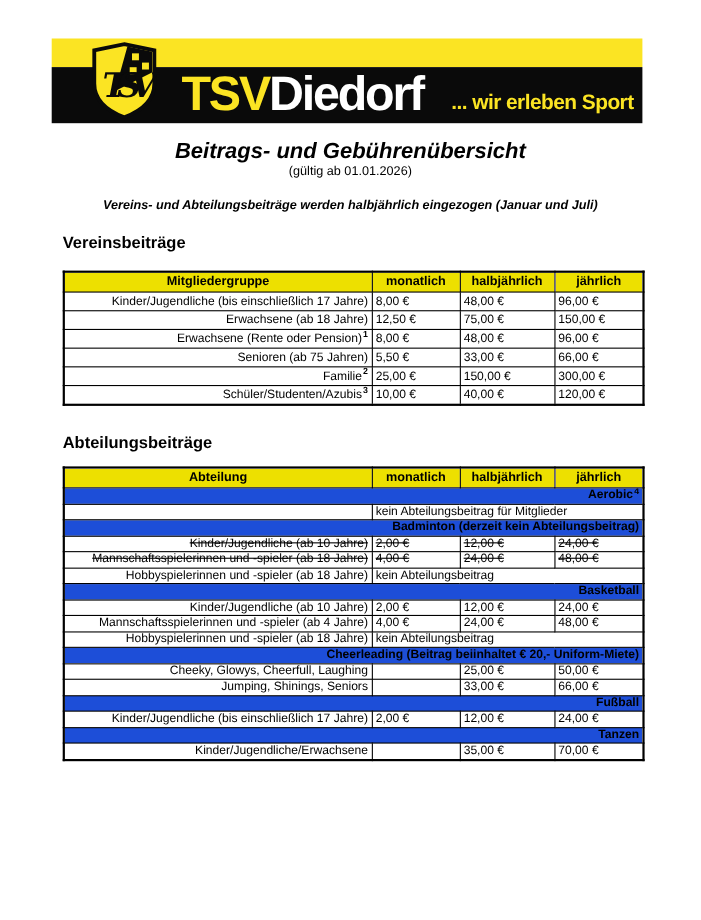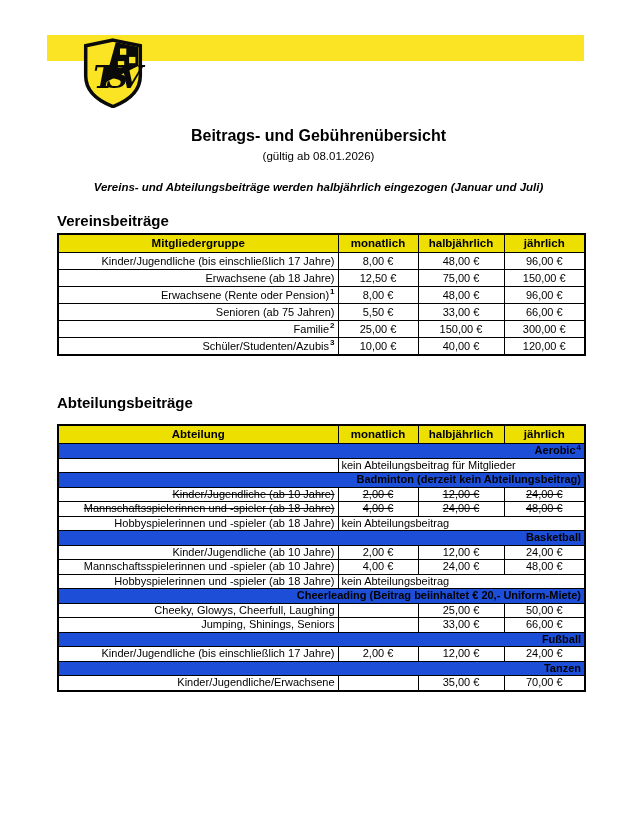--- a/index.html
+++ b/index.html
@@ -17,59 +17,63 @@
     font-weight:bold;font-size:44px;line-height:1;letter-spacing:-2px;white-space:nowrap;
   }
   .wordmark .tsv{color:#FBE423;}
   .wordmark .diedorf{color:#ffffff;}
   .slogan{
     position:absolute;right:8px;bottom:7px;z-index:1;
     color:#FBE423;font-weight:bold;font-size:19px;letter-spacing:-0.5px;white-space:nowrap;
   }
   
   .center{position:absolute;left:0;width:637px;text-align:center;}
-  .doc-title{top:127px;font-size:16px;font-weight:bold;}
+  .doc-title{top:127px;font-size:20px;font-weight:bold;font-style:italic;}
   .validity{top:150px;font-size:11.5px;}
   .notice{top:181px;font-size:11.5px;font-weight:bold;font-style:italic;}
   .section-heading{position:absolute;left:57px;font-size:15px;font-weight:bold;}
   .sh1{top:212px;}
   .sh2{top:394px;}
   
   table{border-collapse:collapse;table-layout:fixed;width:527px;font-size:11px;position:absolute;left:57px;background:#fff;}
-  .t1{top:233px;padding-left:37px;}
+  .t1{top:246px;padding-left:37px;}
   .t2{top:424px;}
   td,th{border:1px solid #000;padding:0 3px;overflow:hidden;white-space:nowrap;line-height:1.15;}
   table{border:2px solid #000;}
   th{background:#EDE000;font-weight:bold;text-align:center;height:17px;font-size:11.5px;}
   .t1 td{height:16px;}
   .t2 td{height:13.5px;}
   .lbl{text-align:right;}
-  .val{text-align:center;}
+  .val{}
   .note{}
   .sec td{background:#1d4ed8;font-weight:bold;}
   .struck td{text-decoration:line-through;}
   sup{font-size:8px;font-weight:bold;line-height:0;margin-left:1px;}
 </style>
 </head>
 <body>
 
 <div class="banner">
   <div class="banner-yellow"></div>
+  <div class="banner-black">
+    <div class="wordmark"><span class="tsv">TSV</span><span class="diedorf">Diedorf</span></div>
+    <div class="slogan">... wir erleben Sport</div>
+  </div>
   <svg class="crest" viewBox="0 0 100 100">
     <path d="M50 3 L89 11 V54 C89 77 71 90 50 98 C29 90 11 77 11 54 V11 Z" fill="#FBE423" stroke="#0a0a0a" stroke-width="5"></path>
     <path d="M54 6 L86 13 L86 40 L38 64 Z" fill="#0a0a0a"></path>
     <rect x="60" y="15" width="9" height="9" fill="#FBE423"></rect>
     <rect x="73" y="27" width="9" height="9" fill="#FBE423"></rect>
     <rect x="57" y="33" width="9" height="9" fill="#FBE423"></rect>
     <text x="50" y="72" text-anchor="middle" font-family="DejaVu Serif, serif" font-style="italic" font-weight="bold" font-size="44" letter-spacing="-14" fill="#0a0a0a">TSV</text>
   </svg>
 </div>
 
 <div class="center doc-title">Beitrags- und Gebührenübersicht</div>
-<div class="center validity">(gültig ab 08.01.2026)</div>
+<div class="center validity">(gültig ab 01.01.2026)</div>
 <div class="center notice">Vereins- und Abteilungsbeiträge werden halbjährlich eingezogen (Januar und Juli)</div>
 
 <div class="section-heading sh1">Vereinsbeiträge</div>
 <div class="section-heading sh2">Abteilungsbeiträge</div>
 
 <table class="t1">
   <colgroup>
       <col style="width:280px">
       <col style="width:80px">
       <col style="width:86px">
@@ -164,21 +168,21 @@
   <tr class="sec">
     <td class="lbl" colspan="4">Basketball</td>
   </tr>
   <tr>
     <td class="lbl">Kinder/Jugendliche (ab 10 Jahre)</td>
     <td class="val">2,00 €</td>
     <td class="val">12,00 €</td>
     <td class="val">24,00 €</td>
   </tr>
   <tr>
-    <td class="lbl">Mannschaftsspielerinnen und -spieler (ab 10 Jahre)</td>
+    <td class="lbl">Mannschaftsspielerinnen und -spieler (ab 4 Jahre)</td>
     <td class="val">4,00 €</td>
     <td class="val">24,00 €</td>
     <td class="val">48,00 €</td>
   </tr>
   <tr>
     <td class="lbl">Hobbyspielerinnen und -spieler (ab 18 Jahre)</td>
     <td class="note" colspan="3">kein Abteilungsbeitrag</td>
   </tr>
   <tr class="sec">
     <td class="lbl" colspan="4">Cheerleading (Beitrag beiinhaltet € 20,- Uniform-Miete)</td>

